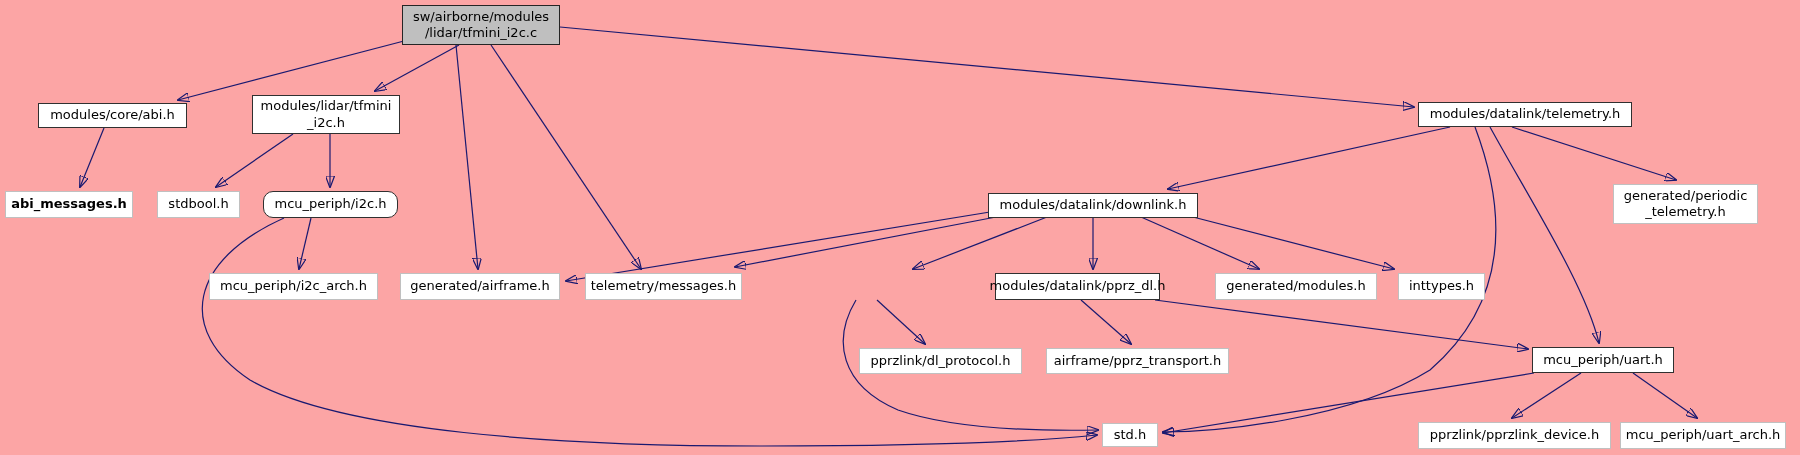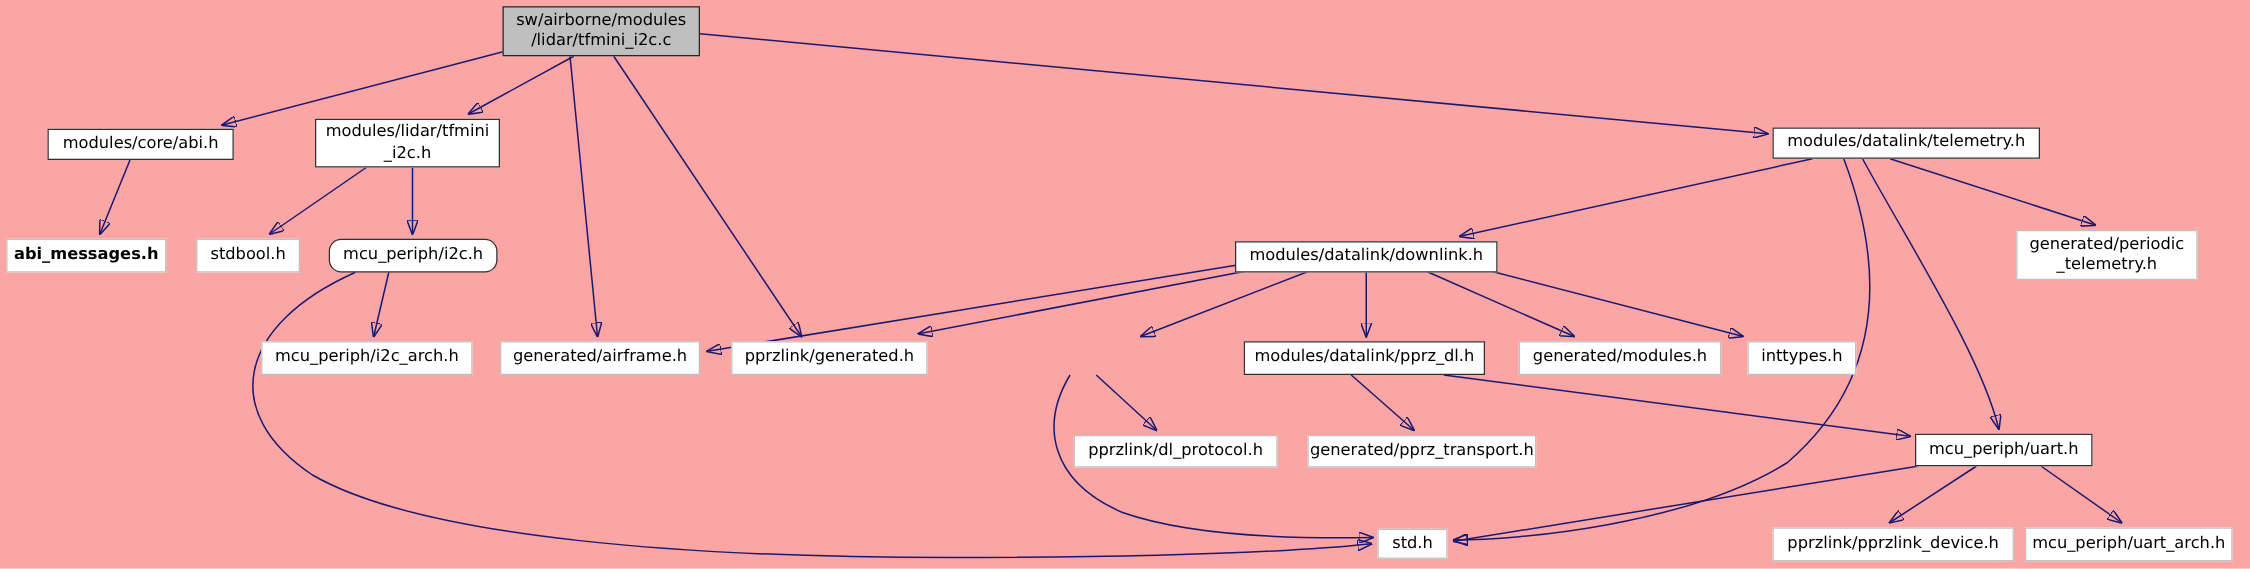--- a/index.html
+++ b/index.html
@@ -78,39 +78,39 @@
   <div class="node external" style="left:5px;top:191px;width:128px;height:27px;font-weight:bold;"><span>abi_messages.h</span></div>
 
   <div class="node external" style="left:157px;top:191px;width:83px;height:27px;"><span>stdbool.h</span></div>
 
   <div class="node" style="left:263px;top:191px;width:135px;height:27px;border-radius:10px;"><span>mcu_periph/i2c.h</span></div>
 
   <div class="node external" style="left:209px;top:273px;width:169px;height:27px;"><span>mcu_periph/i2c_arch.h</span></div>
 
   <div class="node external" style="left:400px;top:273px;width:160px;height:27px;"><span>generated/airframe.h</span></div>
 
-  <div class="node external" style="left:585px;top:273px;width:157px;height:27px;"><span>pprzlink/generated.h</span></div>
+  <div class="node external" style="left:585px;top:273px;width:157px;height:27px;"><span>telemetry/messages.h</span></div>
 
 
-  <div class="node" style="left:995px;top:273px;width:193px;height:27px;"><span>modules/datalink/pprz_dl.h</span></div>
+  <div class="node" style="left:995px;top:273px;width:165px;height:27px;"><span>modules/datalink/pprz_dl.h</span></div>
 
   <div class="node external" style="left:1215px;top:273px;width:162px;height:27px;"><span>generated/modules.h</span></div>
 
   <div class="node external" style="left:1398px;top:273px;width:87px;height:27px;"><span>inttypes.h</span></div>
 
   <div class="node" style="left:988px;top:193px;width:210px;height:25px;"><span>modules/datalink/downlink.h</span></div>
 
   <div class="node" style="left:1418px;top:102px;width:214px;height:25px;"><span>modules/datalink/telemetry.h</span></div>
 
   <div class="node external" style="left:1613px;top:184px;width:145px;height:40px;"><span>generated/periodic
 _telemetry.h</span></div>
 
   <div class="node external" style="left:859px;top:348px;width:163px;height:26px;"><span>pprzlink/dl_protocol.h</span></div>
 
-  <div class="node external" style="left:1046px;top:348px;width:183px;height:26px;"><span>generated/pprz_transport.h</span></div>
+  <div class="node external" style="left:1046px;top:348px;width:183px;height:26px;"><span>airframe/pprz_transport.h</span></div>
 
   <div class="node" style="left:1532px;top:347px;width:142px;height:26px;"><span>mcu_periph/uart.h</span></div>
 
   <div class="node external" style="left:1102px;top:423px;width:56px;height:24px;"><span>std.h</span></div>
 
   <div class="node external" style="left:1418px;top:422px;width:193px;height:27px;"><span>pprzlink/pprzlink_device.h</span></div>
 
   <div class="node external" style="left:1620px;top:422px;width:166px;height:27px;"><span>mcu_periph/uart_arch.h</span></div>
 
 </div>

